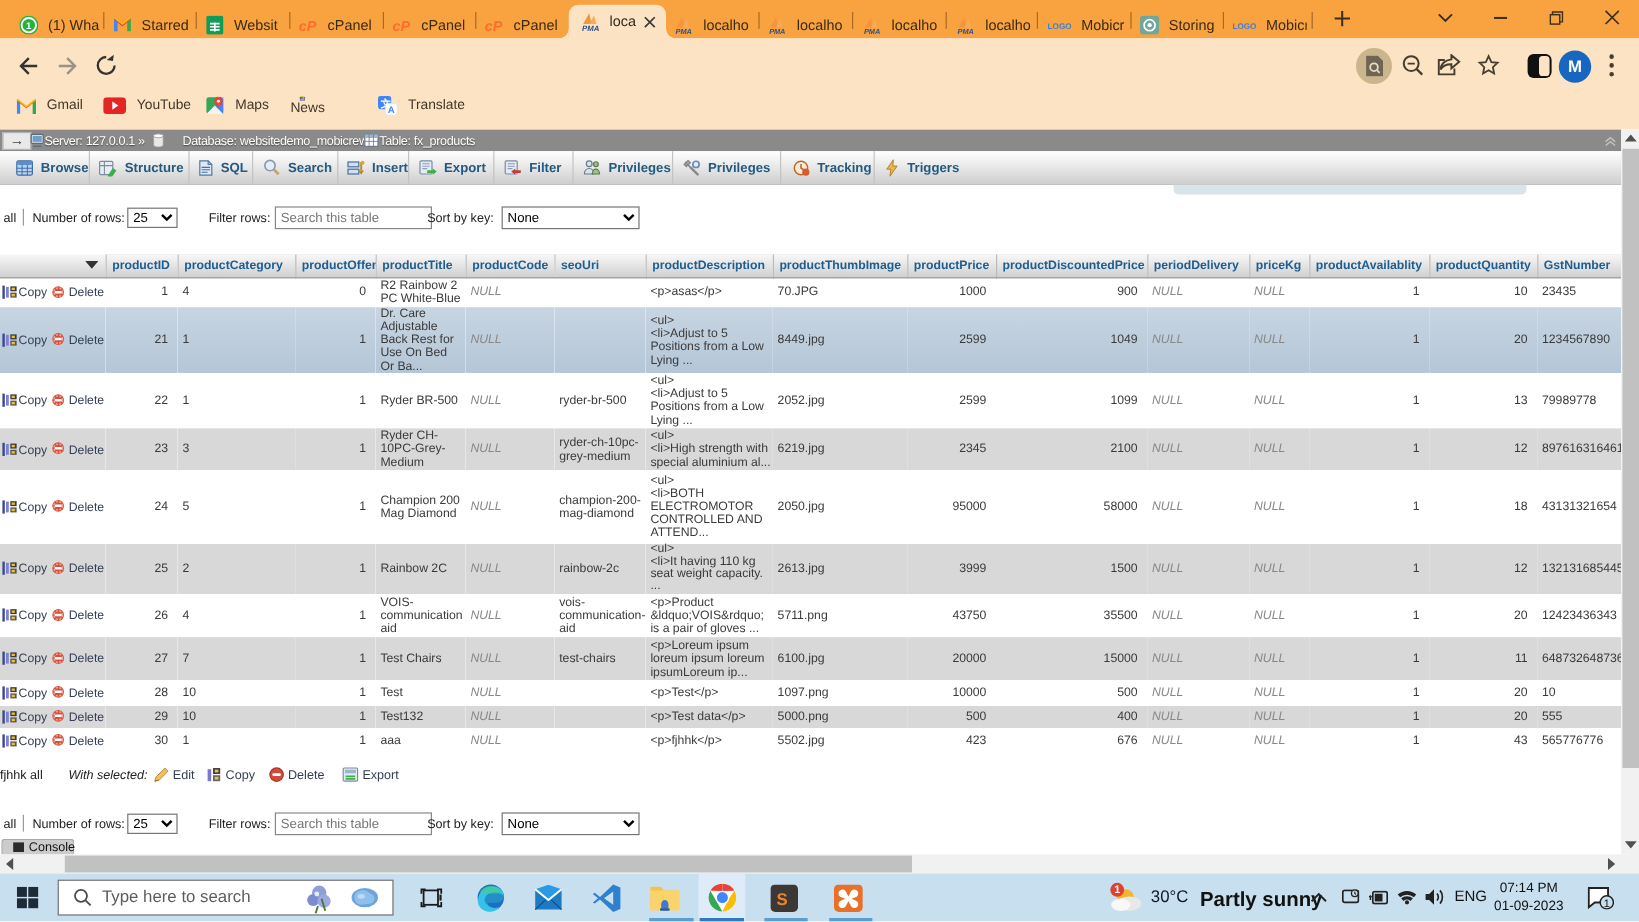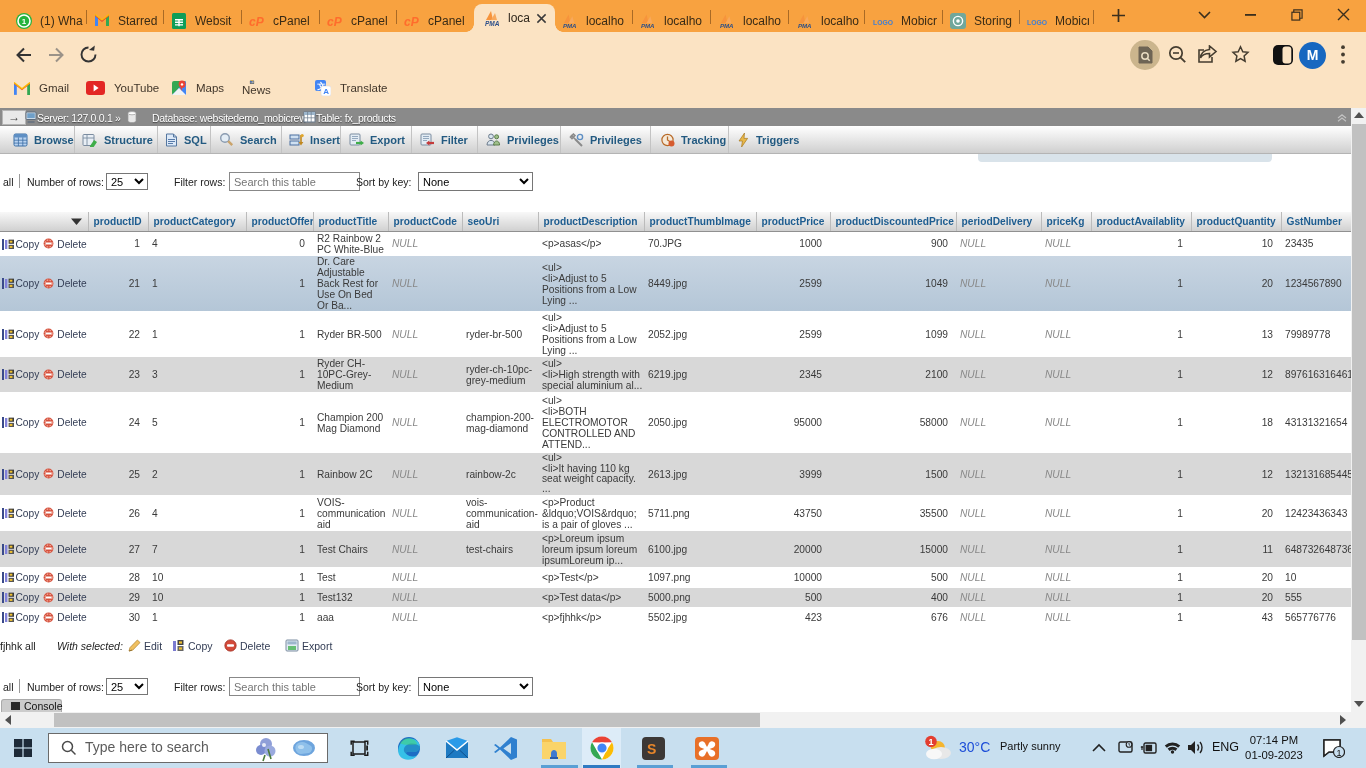--- a/index.html
+++ b/index.html
@@ -896,22 +896,22 @@
     <div class="abs" style="left:637px;top:37px;width:36px;height:3px;background:#5a9fd4;"></div>
     <div class="abs" style="left:691px;top:37px;width:36px;height:3px;background:#5a9fd4;"></div>
 
     <svg class="abs" style="left:922px;top:7px;" width="30" height="26" viewBox="0 0 30 26">
         <circle cx="16" cy="13" r="7" fill="#f5b52e"></circle>
         <ellipse cx="19" cy="18" rx="10" ry="6" fill="#e8e8e8"></ellipse>
         <ellipse cx="12" cy="19" rx="8" ry="5.2" fill="#f8f8f8"></ellipse>
         <circle cx="9" cy="6.5" r="5.8" fill="#e33e30"></circle>
         <text x="9" y="9.5" font-size="9" fill="#fff" text-anchor="middle" font-weight="bold">1</text>
       </svg>
-    <div class="abs" style="left:959px;top:11px;font-size:14px;color:#1d4ed8;">30°C</div>
-    <div class="abs" style="left:1000px;top:12px;font-size:11px;color:#111;">Partly sunny</div>
+    <div class="abs" style="left:959px;top:11px;font-size:14px;color:#0f172a;">30°C</div>
+    <div class="abs" style="left:1000px;top:12px;font-size:17px;color:#111;font-weight:bold;">Partly sunny</div>
     <svg class="abs" style="left:1092px;top:15px;" width="14" height="9" viewBox="0 0 14 9">
         <path d="M1 8l6-6 6 6" stroke="#222" stroke-width="1.6" fill="none"></path>
       </svg>
     <svg class="abs" style="left:1118px;top:13px;" width="15" height="14" viewBox="0 0 15 14">
         <rect x="1" y="1" width="13" height="10" rx="1.5" fill="none" stroke="#222" stroke-width="1.4"></rect>
         <circle cx="11" cy="3.4" r="2.8" fill="#c8ddee" stroke="#222" stroke-width="1.1"></circle>
         <path d="M11 2v1.6l1 .8" stroke="#222" stroke-width=".9" fill="none"></path>
       </svg>
     <svg class="abs" style="left:1140px;top:14px;" width="17" height="12" viewBox="0 0 17 12">
         <rect x="4" y="1" width="12" height="10" rx="1.5" fill="none" stroke="#222" stroke-width="1.4"></rect>

